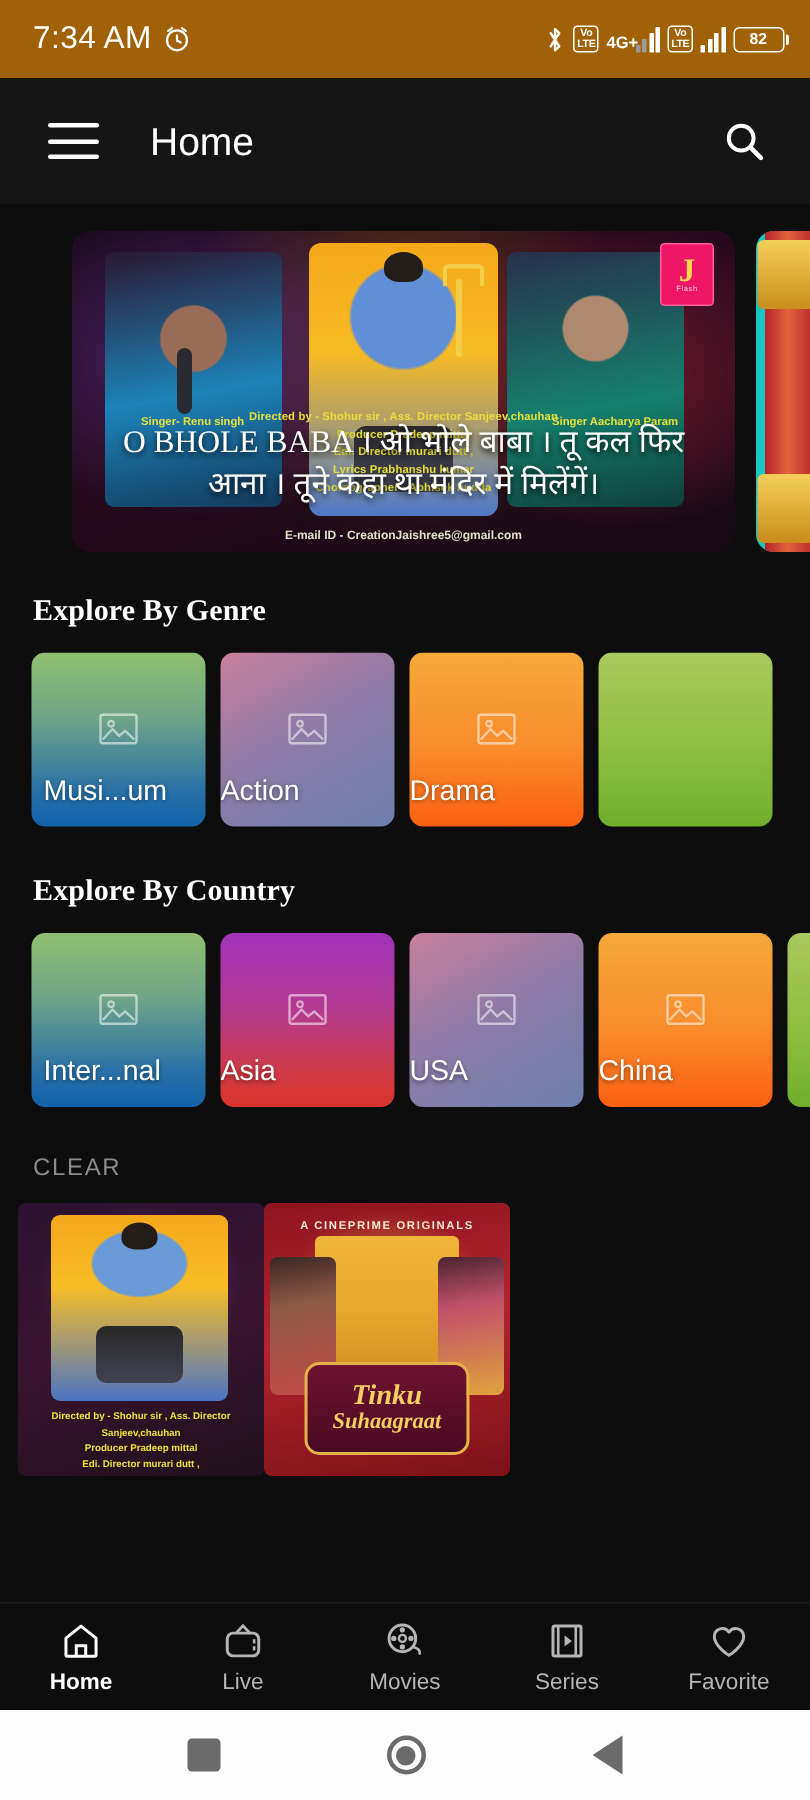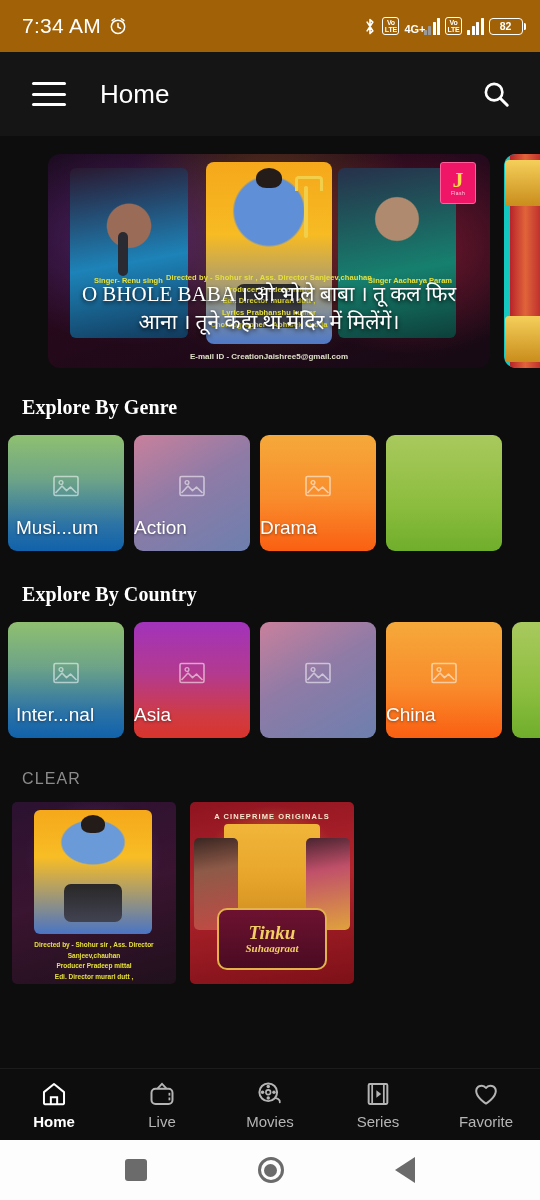--- a/index.html
+++ b/index.html
@@ -97,35 +97,35 @@
             border-radius:4px; }
   .pillar::before { top:6px; } .pillar::after { bottom:6px; }
 
   
   .sechead { display:flex; align-items:baseline; justify-content:space-between;
              padding:0 26px 0 22px; margin-top:28px; }
   .sechead h2 { color:#fff; font-size:20px; font-weight:700; letter-spacing:.1px;font-family:Liberation Serif, serif; }
   .clear { color:#8b8b8b; font-size:16px; letter-spacing:1.1px; cursor:pointer; }
 
   
-  .catrow { display:flex; gap:10px; padding-left:8px; margin-top:16px; overflow:hidden; height:120px; }
+  .catrow { display:flex; gap:10px; padding-left:21px; margin-top:16px; overflow:hidden; height:120px; }
   .cat { flex:0 0 116px; width:116px; height:116px; border-radius:9px; position:relative;
          display:flex; flex-direction:column; justify-content:flex-end; cursor:pointer; overflow:hidden; }
   .cat .ph { position:absolute; left:50%; top:44%; transform:translate(-50%,-50%); opacity:.55; }
   .cat .lbl { position:relative; color:#fff; font-size:19px; padding:0 8px 12px; white-space:nowrap;
               text-shadow:0 1px 3px rgba(0,0,0,.45); }
   .cat.c1 { background:linear-gradient(180deg,#8fc070 0%,#6ea487 38%,#2b72a6 78%,#1162ab 100%); }
   .cat.c2 { background:linear-gradient(180deg,#a233bb 0%,#b33a8e 45%,#cf3b45 80%,#d9342b 100%); }
   .cat.c3 { background:linear-gradient(150deg,#c9809c 0%,#8f7ba6 45%,#6d7fae 100%); }
   .cat.c4 { background:linear-gradient(180deg,#f5a93a 0%,#f98c2c 55%,#fa5f12 100%); }
   .cat.c5 { background:linear-gradient(180deg,#a9c95e 0%,#8cbd3e 60%,#6fae2b 100%); }
   .cat.center .lbl { text-align:left; padding-left:0; padding-right:0; }
 
   
-  .cwrow { display:flex; gap:14px; padding-left:12px; margin-top:14px; overflow:hidden; height:182px; }
+  .cwrow { display:flex; padding-left:12px; margin-top:14px; overflow:hidden; height:182px; }
   .poster { flex:0 0 164px; width:164px; height:182px; border-radius:5px; overflow:hidden;
             position:relative; cursor:pointer; }
   .poster.p1 { background:
       radial-gradient(ellipse 60% 45% at 50% 30%, rgba(90,50,120,.8), transparent 70%),
       linear-gradient(165deg,#2b1230 0%,#3a1430 50%,#20101c 100%); }
   .p1 .img { position:absolute; left:22px; top:8px; width:118px; height:124px; border-radius:6px;
       background: radial-gradient(ellipse 42% 28% at 50% 26%, #6b9ad8 0 62%, transparent 66%),
       linear-gradient(180deg,#f5a81b 0%,#f8bd25 38%,#4a74c4 100%); }
   .p1 .img::before { content:""; position:absolute; left:50%; top:5px; transform:translateX(-50%);
       width:24px; height:18px; background:#241c18; border-radius:50% 50% 40% 40%; }
@@ -143,21 +143,21 @@
       background:linear-gradient(180deg,#f0b63a 0%,#e8a52c 55%,#d18f22 100%); }
   .p2 .pl, .p2 .pr { position:absolute; top:36px; width:44px; height:92px; border-radius:5px; }
   .p2 .pl { left:4px; background:linear-gradient(170deg,#3a2622 0%,#8e5a48 35%,#c24a44 100%); }
   .p2 .pr { right:4px; background:linear-gradient(170deg,#4a2430 0%,#c0506a 35%,#e0a23c 100%); }
   .p2 .badge { position:absolute; left:50%; bottom:14px; transform:translateX(-50%); width:110px;
       height:62px; border-radius:10px; background:linear-gradient(180deg,#6d1230,#4a0b22);
       border:2px solid #e3b martial; border:2px solid #e3b24a; display:flex; flex-direction:column;
       align-items:center; justify-content:center; }
   .p2 .badge b { color:#f3cf63; font-size:19px; font-style:italic; font-weight:700; line-height:1;
       font-family:"Liberation Serif", serif; }
-  .p2 .badge i { color:#f3cf63; font-size:11px; font-weight:700; line-height:1.15;
+  .p2 .badge i { color:#f3cf63; font-size:15px; font-weight:700; line-height:1.15;
       font-family:"Liberation Serif", serif; }
 
   
   .bottomnav { flex:0 0 72px; height:72px; background:#0d0d0d; display:flex; align-items:center;
                border-top:1px solid #1c1c1c; }
   .nav { flex:1; display:flex; flex-direction:column; align-items:center; gap:5px; cursor:pointer; }
   .nav span { font-size:15px; color:#b5b5b5; }
   .nav.active span { color:#fff; font-weight:700; }
   .nav svg { display:block; }
 
@@ -322,20 +322,21 @@
             <path d="M2.5 18l6.5-7 4.5 4.6 4-3.4 6 5.8" fill="none" stroke="#fff" stroke-width="1.6" stroke-linejoin="round"></path>
           </svg>
           <div class="lbl">Asia</div>
         </div>
         <div class="cat c3 center">
           <svg class="ph" width="26" height="22" viewBox="0 0 26 22">
             <rect x="1" y="1.5" width="24" height="19" rx="1.5" fill="none" stroke="#fff" stroke-width="1.6"></rect>
             <circle cx="8" cy="7.5" r="1.9" fill="none" stroke="#fff" stroke-width="1.4"></circle>
             <path d="M2.5 18l6.5-7 4.5 4.6 4-3.4 6 5.8" fill="none" stroke="#fff" stroke-width="1.6" stroke-linejoin="round"></path>
           </svg>
+          <div class="lbl">USA</div>
         </div>
         <div class="cat c4 center">
           <svg class="ph" width="26" height="22" viewBox="0 0 26 22">
             <rect x="1" y="1.5" width="24" height="19" rx="1.5" fill="none" stroke="#fff" stroke-width="1.6"></rect>
             <circle cx="8" cy="7.5" r="1.9" fill="none" stroke="#fff" stroke-width="1.4"></circle>
             <path d="M2.5 18l6.5-7 4.5 4.6 4-3.4 6 5.8" fill="none" stroke="#fff" stroke-width="1.6" stroke-linejoin="round"></path>
           </svg>
           <div class="lbl">China</div>
         </div>
         <div class="cat c5 center">

